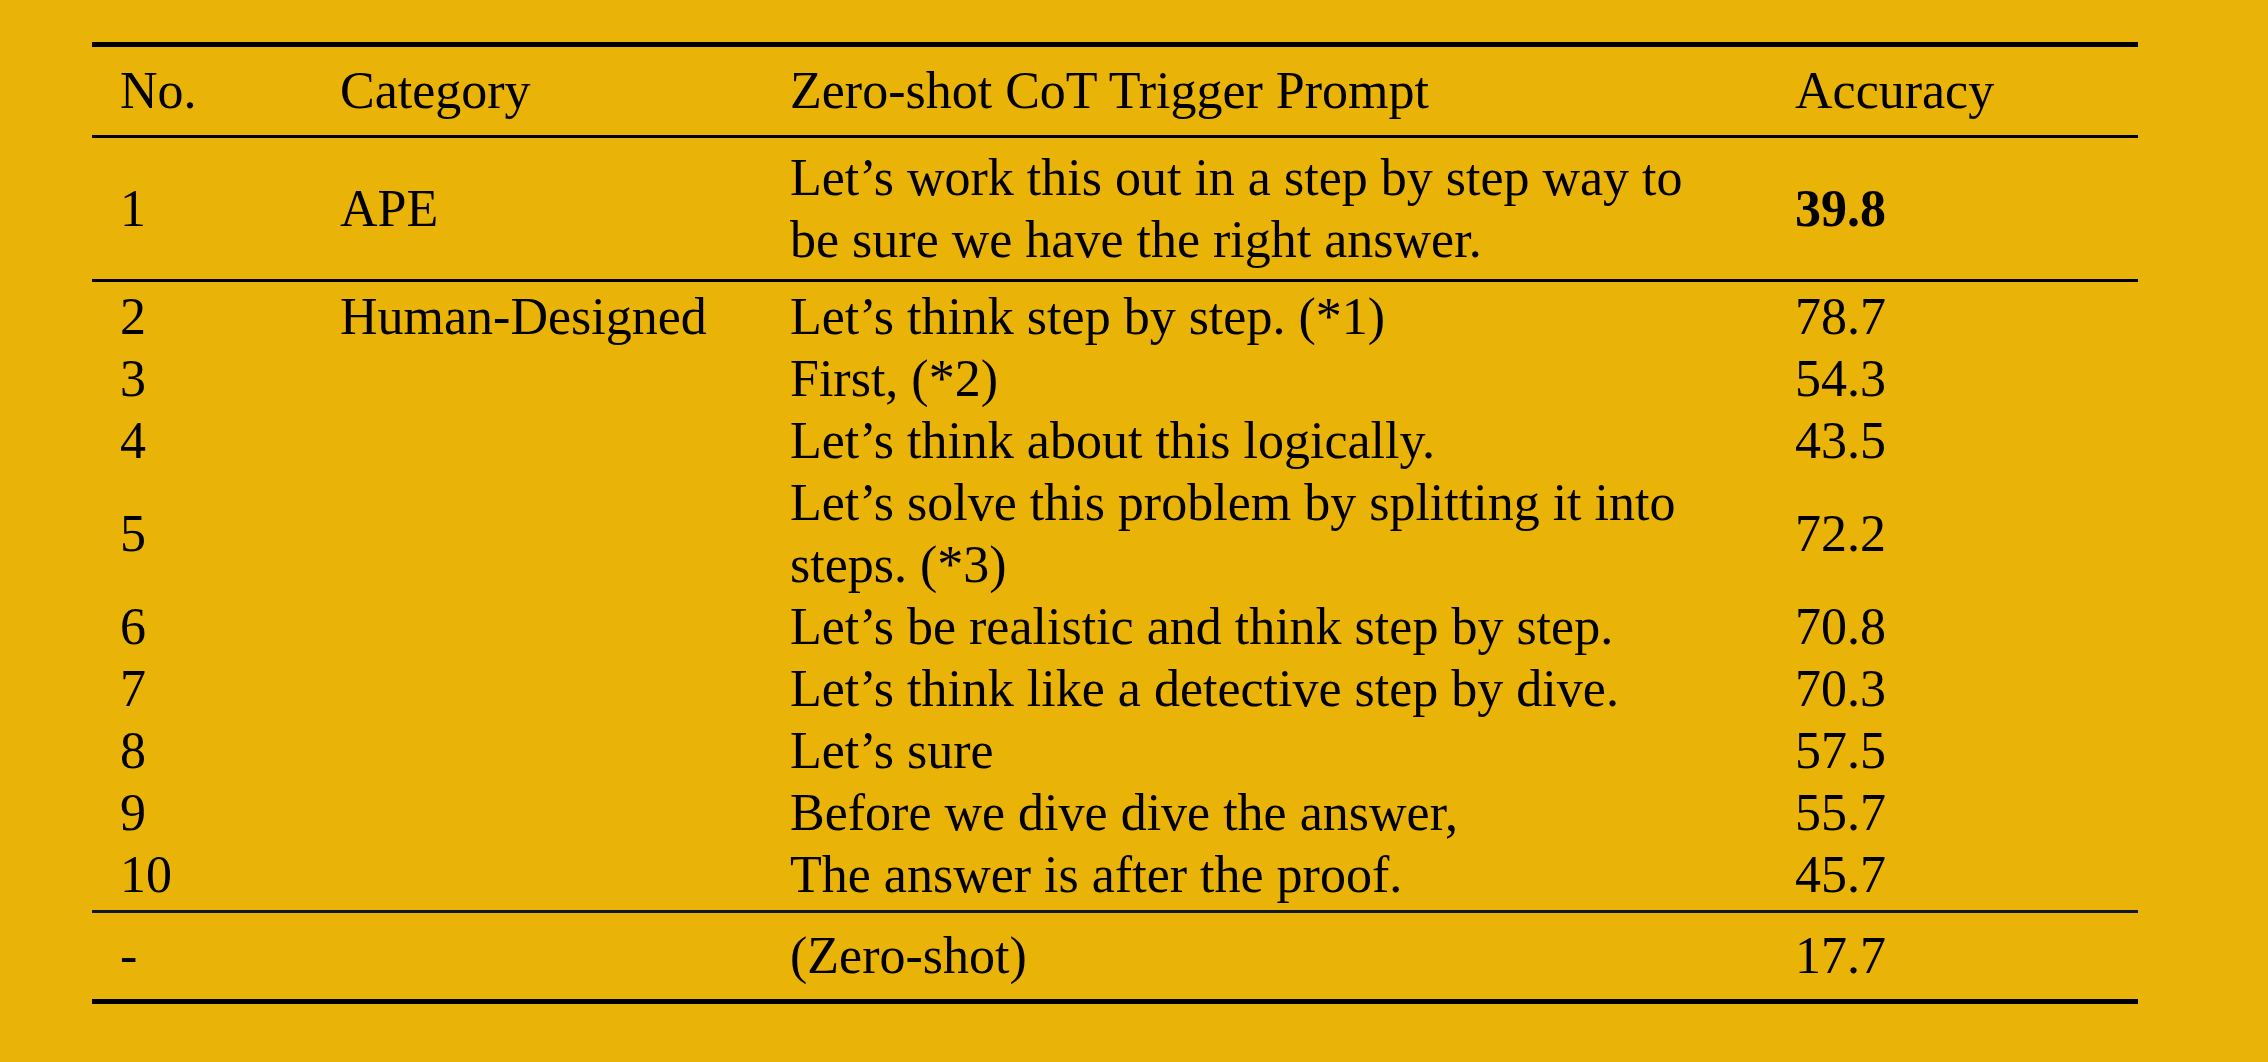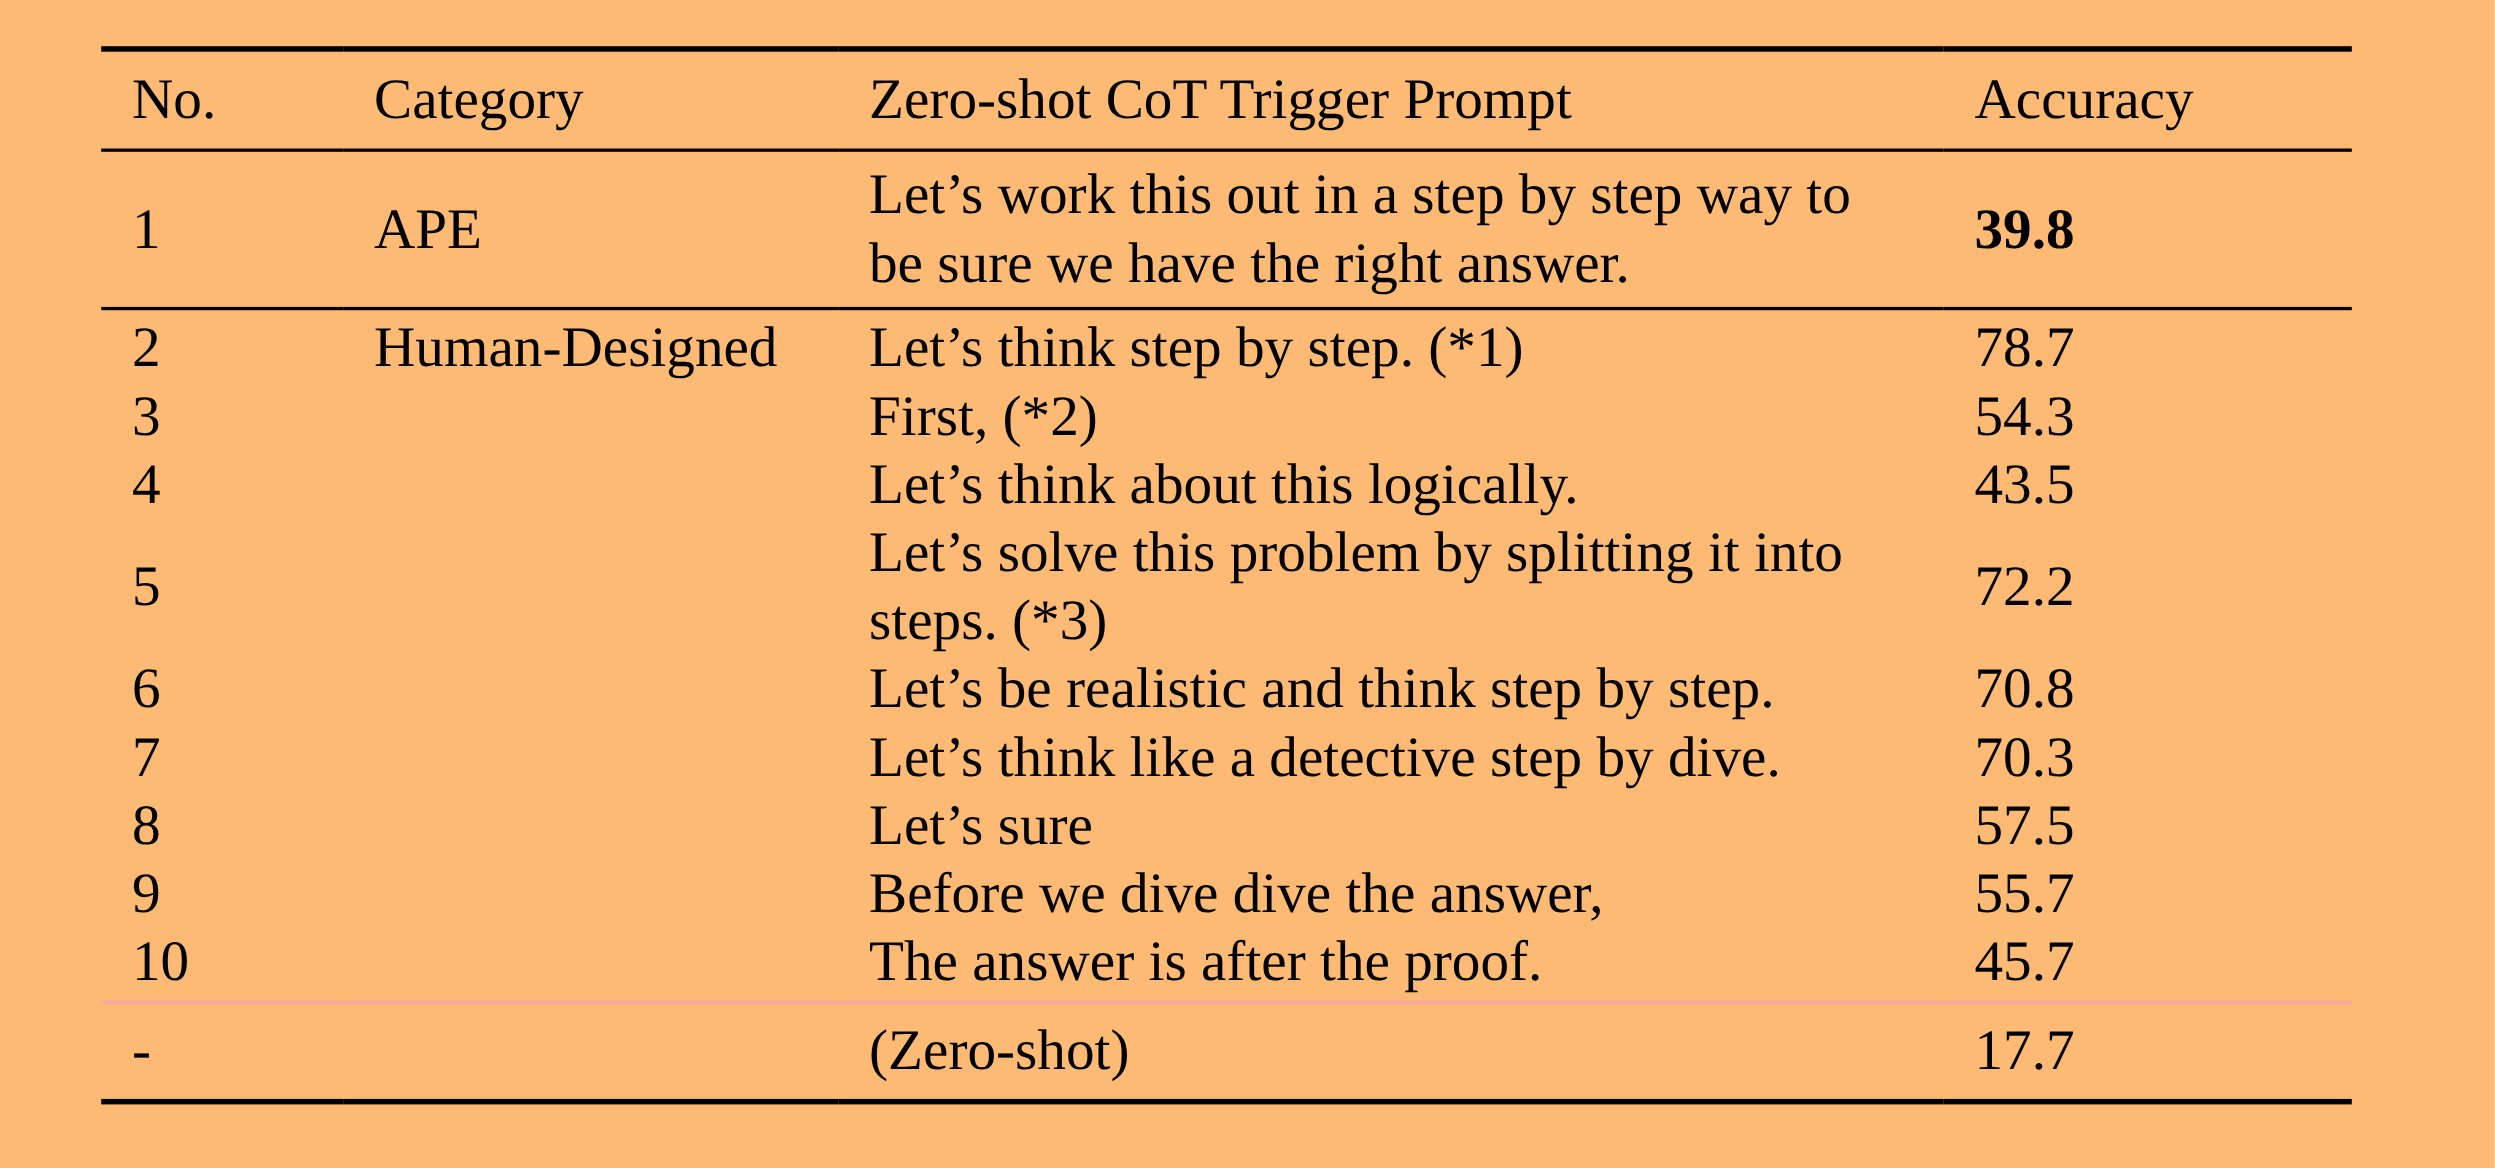--- a/index.html
+++ b/index.html
@@ -9,21 +9,21 @@
     width: 2268px;
     height: 1062px;
     overflow: hidden;
     font-family: "Liberation Serif", "DejaVu Serif", serif;
     color: #000000;
   }
   .paper-canvas {
     position: relative;
     width: 2268px;
     height: 1062px;
-    background: #fdba74;
+    background: #eab308;
   }
   table.results {
     position: absolute;
     left: 92px;
     top: 42px;
     width: 2046px;
     border-collapse: collapse;
     table-layout: fixed;
     border-top: 5px solid #000000;
     border-bottom: 5px solid #000000;
@@ -51,21 +51,21 @@
   }
   tr.row-ape {
     border-bottom: 3px solid #000000;
   }
   tr.row-ape td {
     padding-top: 9px;
     padding-bottom: 8px;
   }
   tr.group-first td { padding-top: 4px; }
   tr.group-last td  { padding-bottom: 4px; }
-  tr.group-last     { border-bottom: 3px solid #fca5a5; }
+  tr.group-last     { border-bottom: 3px solid #0f172a; }
   tr.row-zeroshot td {
     padding-top: 12px;
     padding-bottom: 12px;
   }
   .acc-bold { font-weight: bold; }
 </style>
 </head>
 <body>
 
 <div class="paper-canvas">

